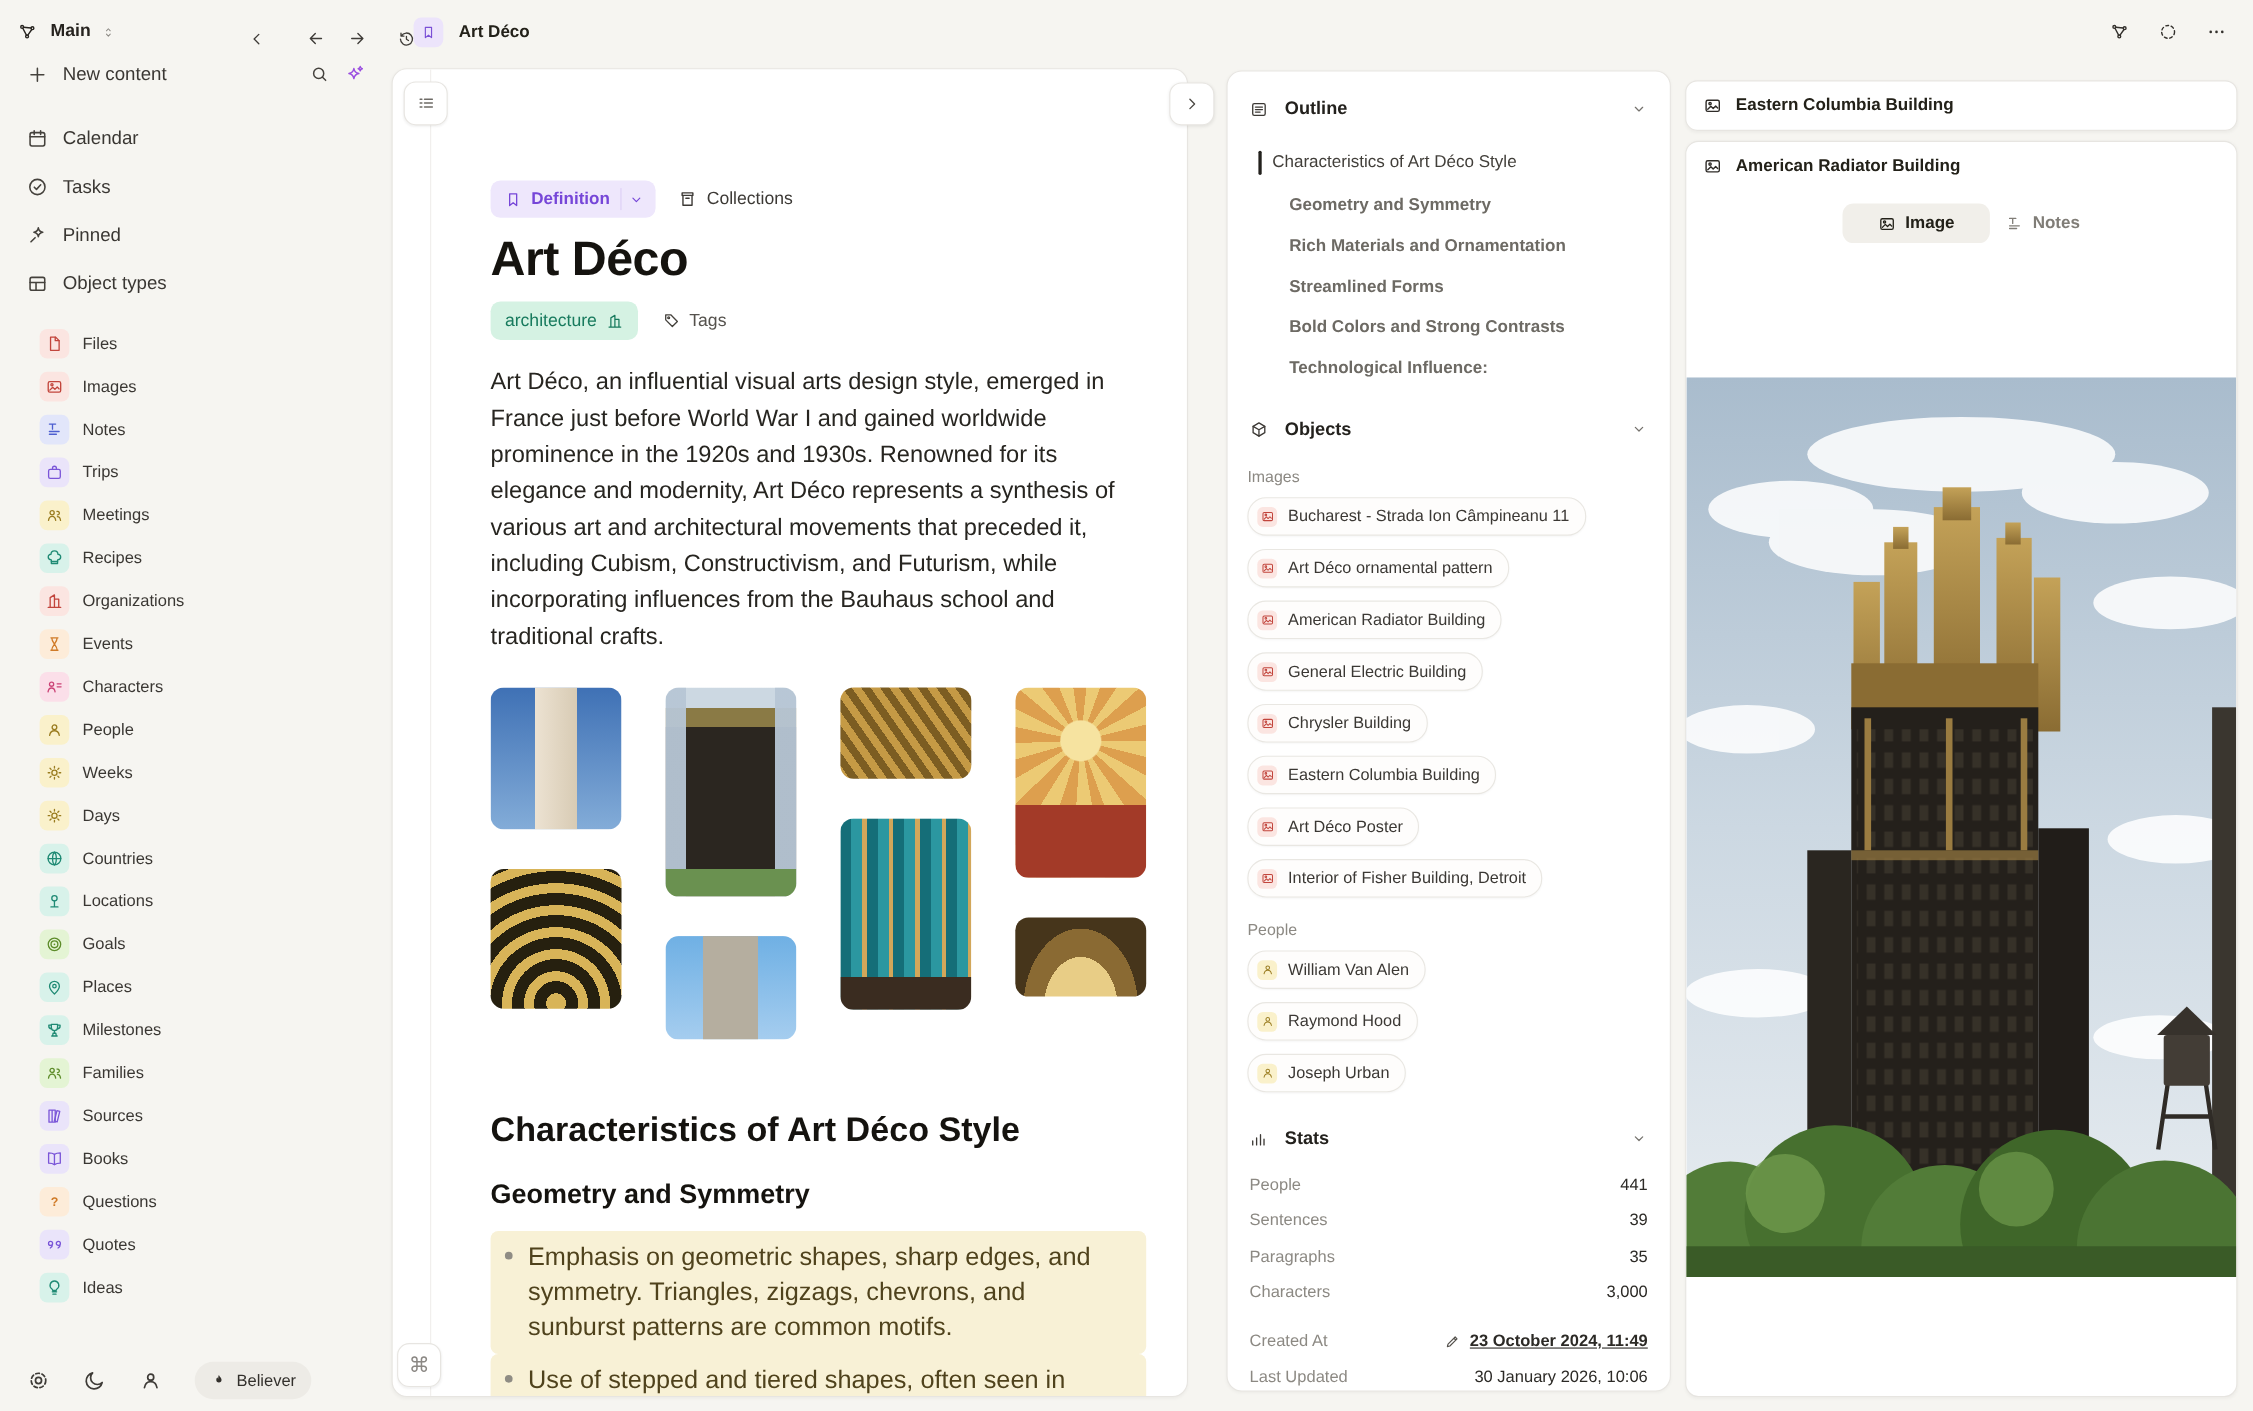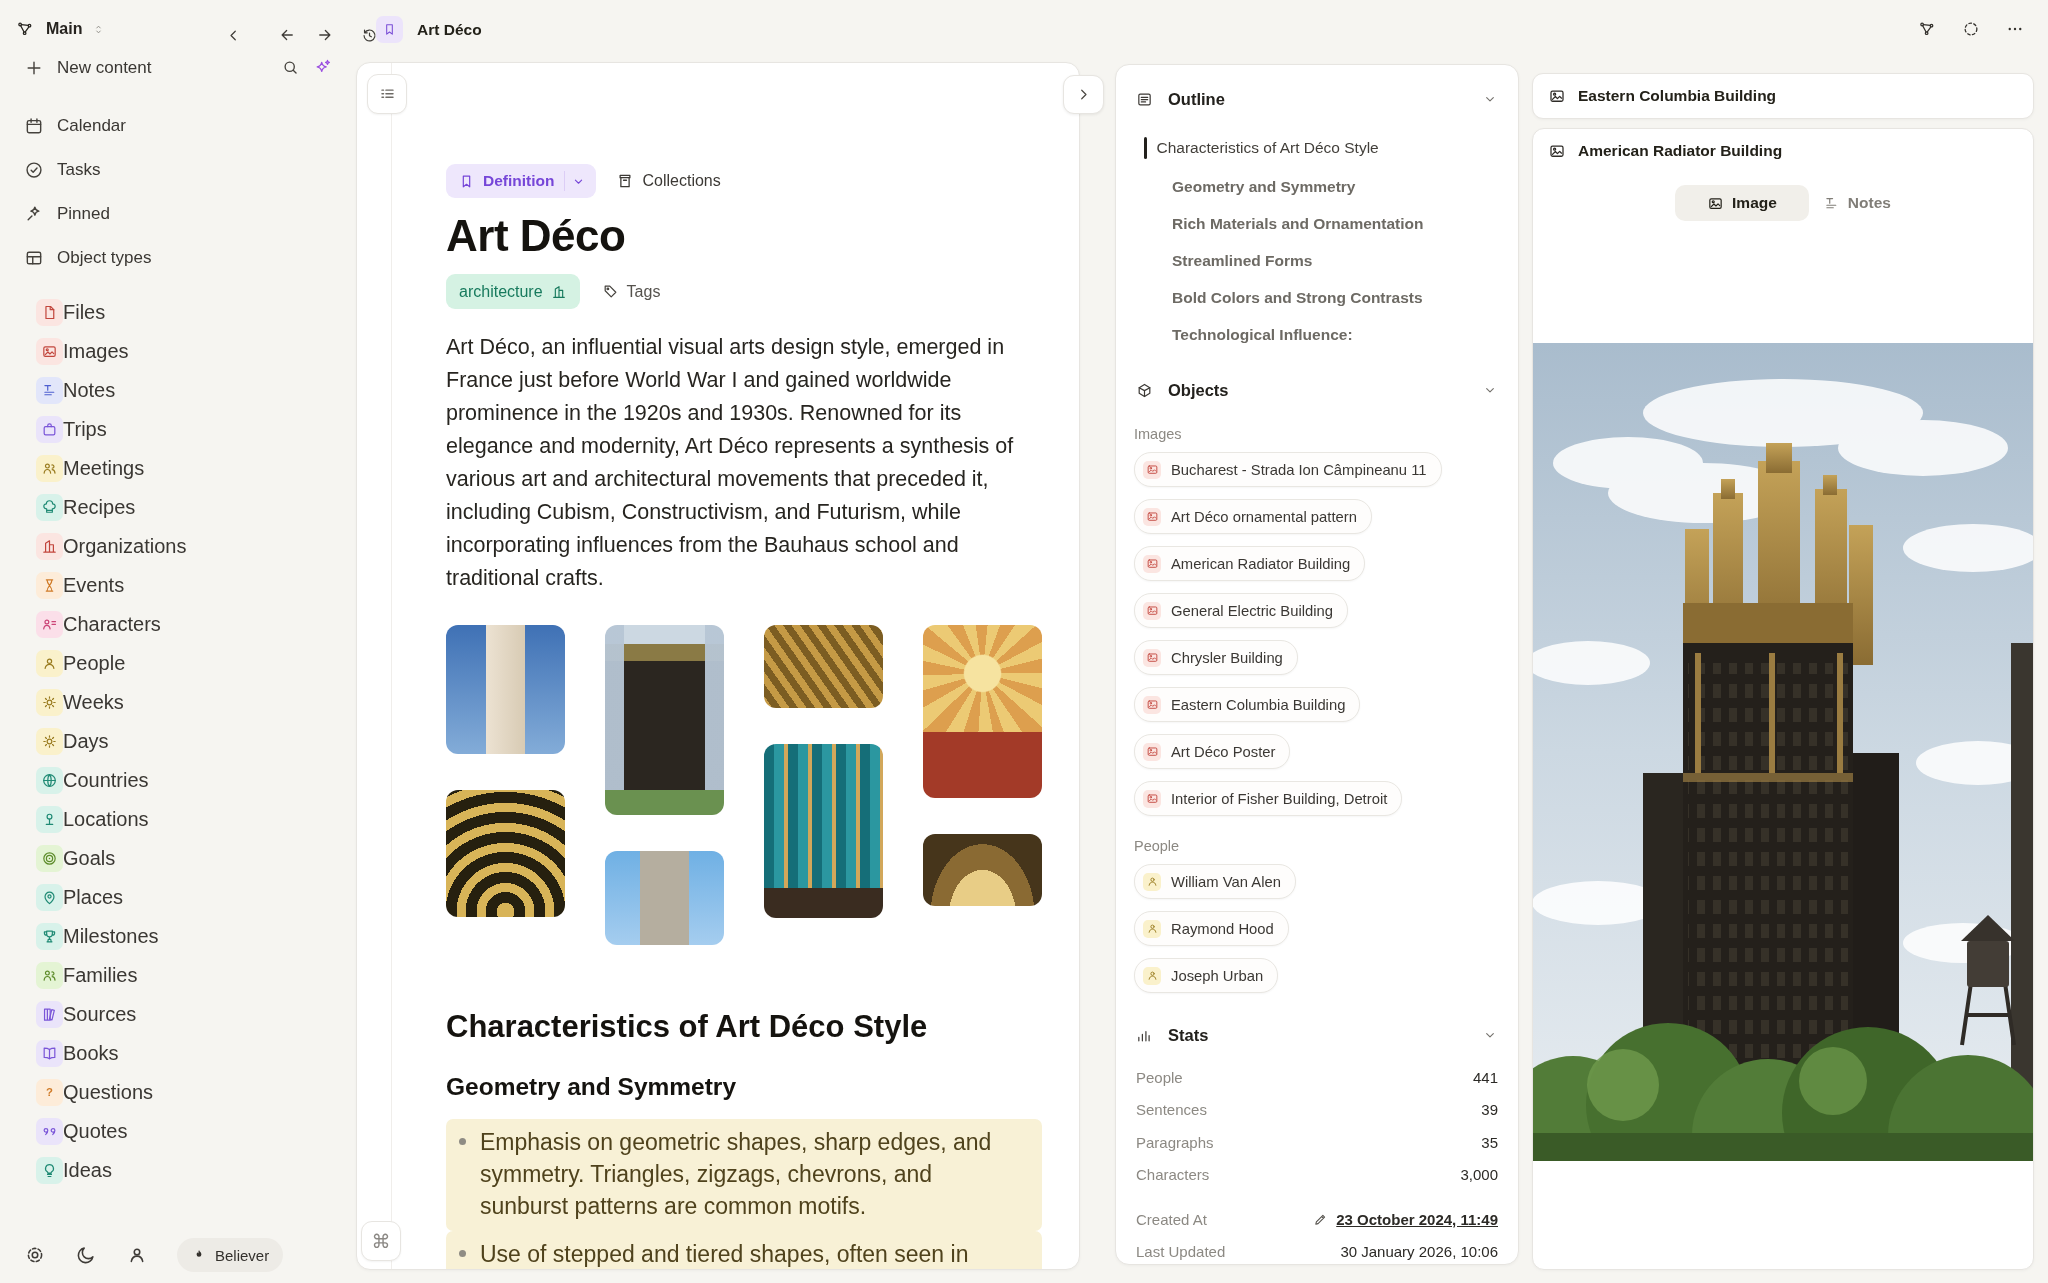--- a/index.html
+++ b/index.html
@@ -22,22 +22,22 @@
   .tb-right{right:24px;gap:26px;color:#33302c}
   
   .sidebar{position:absolute;left:0;top:52px;bottom:0;width:356px;overflow:hidden}
   .srow{display:flex;gap:13px;height:40px;margin:4px 10px 0 24px;
         font-size:17px;color:#3a3733;border-radius:8px}
   .srow.first{height:44px;margin-top:6px}
   .srow .lbl{flex:0 1 auto}
   .srow .ico{width:20px;height:20px;color:#45423d;flex:none}
   .srow .sp{flex:1}
   .gap-group{margin-top:14px}
-  .trow{display:flex;align-items:center;height:36px;margin:3px 10px 0 36px;
-        font-size:20px;color:#3a3733}
+  .trow{display:flex;align-items:center;gap:12px;height:36px;margin:3px 10px 0 36px;
+        font-size:15px;color:#3a3733}
   .chip{width:27px;height:27px;border-radius:7px;display:flex;align-items:center;justify-content:center;flex:none}
   .chip .ic{width:17px;height:17px}
   [data-tint="red"]{background:#fbe5e1;color:#c2453c}
   [data-tint="yellow"]{background:#faf1cb;color:#9a7c20}
   [data-tint="teal"]{background:#d8f2ea;color:#1f8a74}
   [data-tint="green"]{background:#e4f4d4;color:#5d8c2a}
   [data-tint="purple"]{background:#eae4fa;color:#7a55d8}
   [data-tint="indigo"]{background:#e2e6fa;color:#4e5fd0}
   [data-tint="pink"]{background:#fbdfe9;color:#cc4477}
   [data-tint="orange"]{background:#fdecd9;color:#d07b28}

